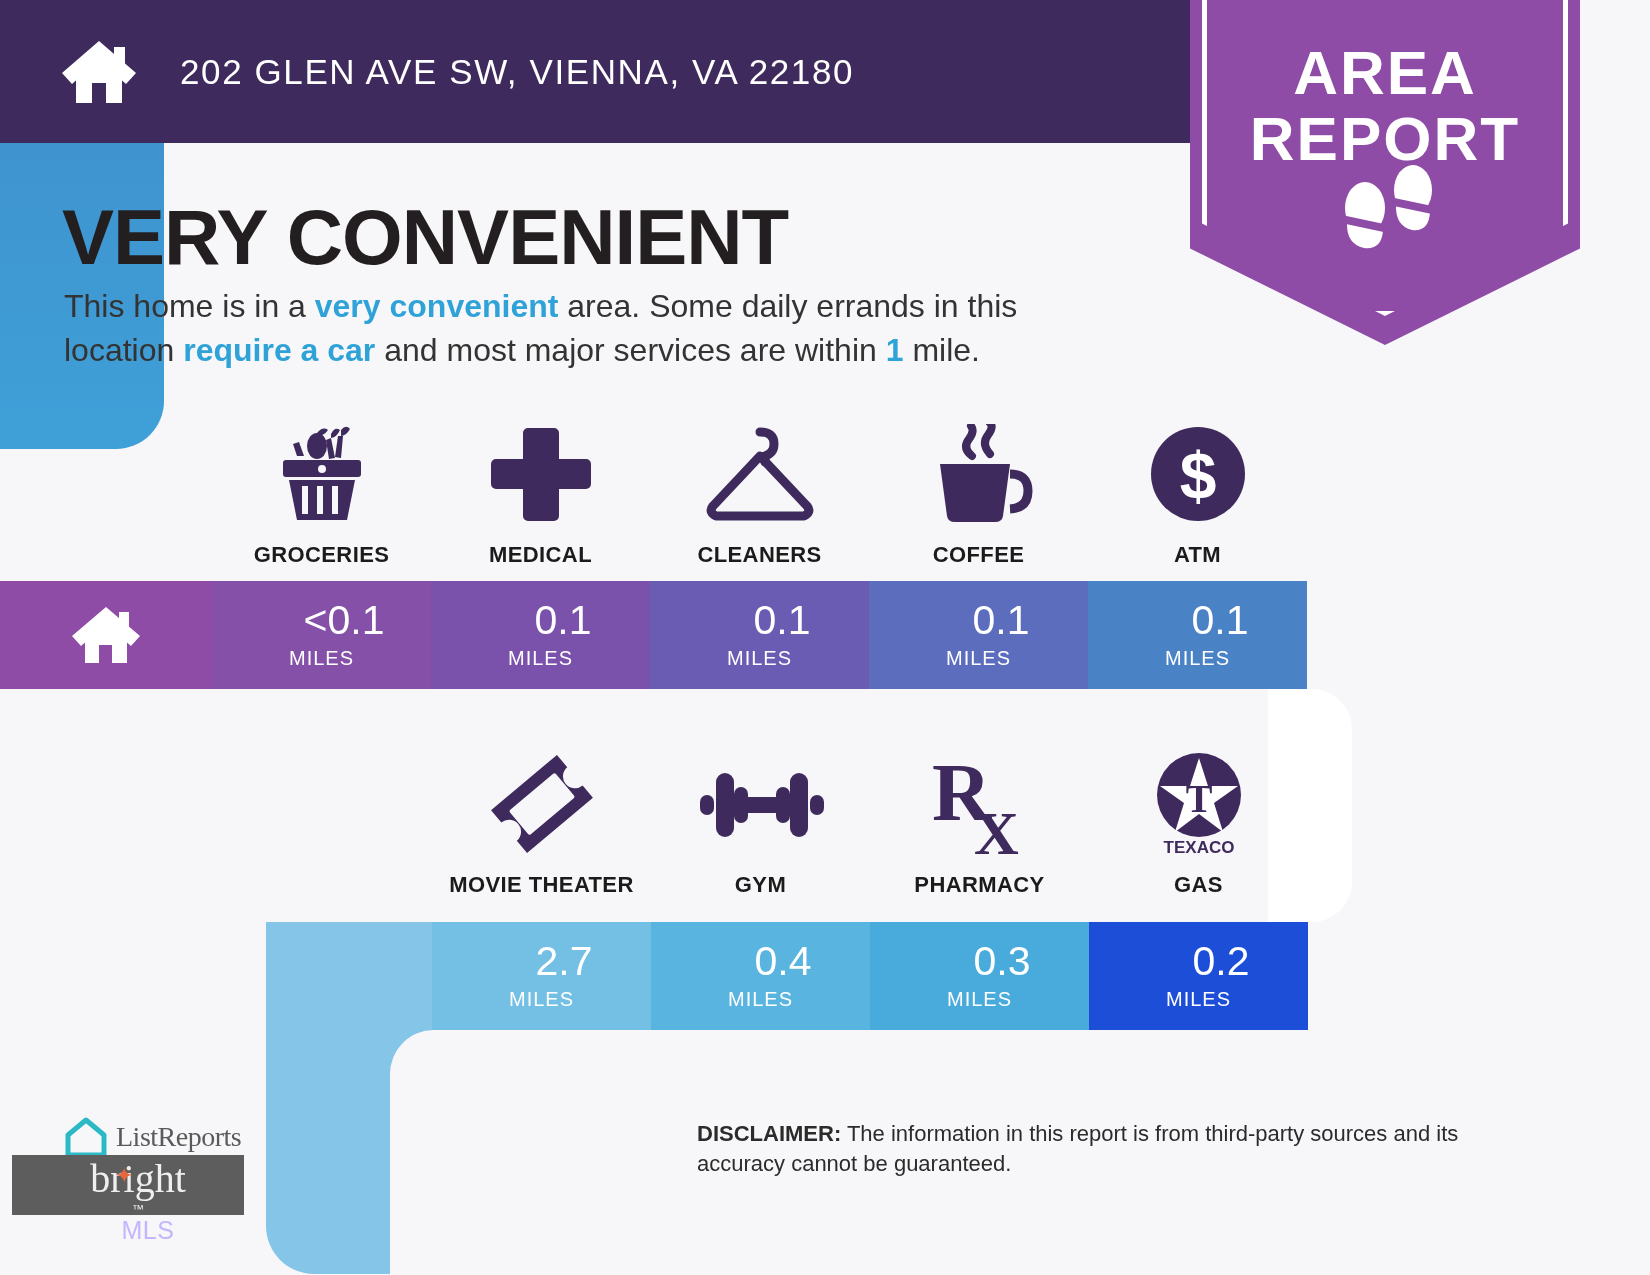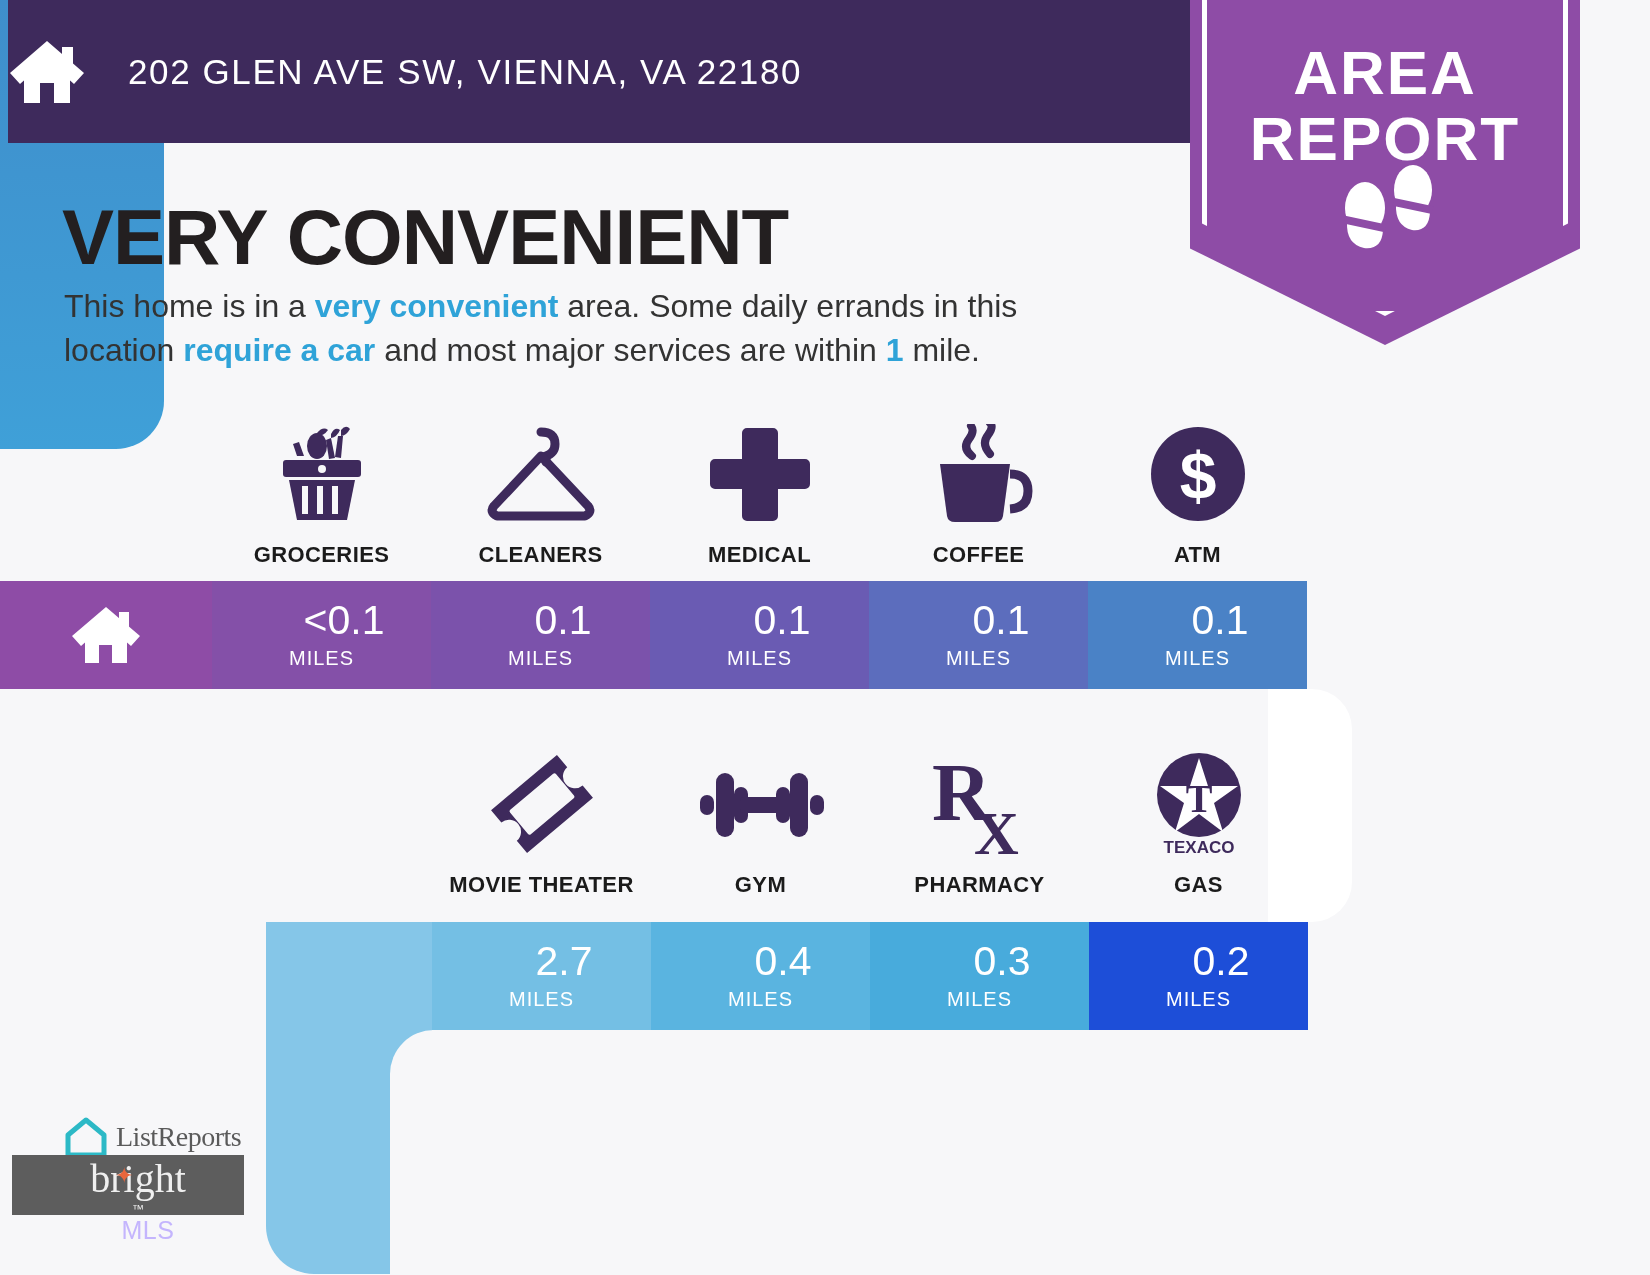--- a/index.html
+++ b/index.html
@@ -6,24 +6,25 @@
   html, body {
     width: 1650px; height: 1275px;
     background: #f7f7f9;
     font-family: "Liberation Sans", sans-serif;
     overflow: hidden;
   }
   #page { position: relative; width: 1650px; height: 1275px; background: #f7f7f9; }
 
   
   .header {
-    position: absolute; left: 8px; top: 0;
+    position: absolute; left: 0; top: 0;
     width: 1195px; height: 143px;
     background: #3e2a5c;
     display: flex; align-items: center;
+    padding-left: 60px;
   }
   .header-home-icon { width: 78px; height: 66px; flex: 0 0 auto; }
   .header-title {
     margin-left: 42px;
     color: #ffffff;
     font-size: 35px;
     letter-spacing: 1.6px;
     font-weight: 400;
     white-space: nowrap;
   }
@@ -219,34 +220,34 @@
             <rect x="33" y="62" width="6" height="28" fill="#f7f7f9"></rect>
             <rect x="48" y="62" width="6" height="28" fill="#f7f7f9"></rect>
             <rect x="63" y="62" width="6" height="28" fill="#f7f7f9"></rect>
           </g>
         </svg>
       </div>
       <div class="icon-label">GROCERIES</div>
     </div>
     <div class="icon-cell">
       <div class="icon-art">
+        <svg width="100" height="100" viewBox="0 0 100 100">
+          <path fill="#3e2a5c" d="M37 4 h26 a5 5 0 0 1 5 5 v26 h27 a5 5 0 0 1 5 5 v20 a5 5 0 0 1 -5 5 h-27 v27 a5 5 0 0 1 -5 5 h-26 a5 5 0 0 1 -5 -5 v-27 h-27 a5 5 0 0 1 -5 -5 v-20 a5 5 0 0 1 5 -5 h27 v-26 a5 5 0 0 1 5 -5 z"></path>
+        </svg>
+      </div>
+      <div class="icon-label">MEDICAL</div>
+    </div>
+    <div class="icon-cell">
+      <div class="icon-art">
         <svg width="120" height="100" viewBox="0 0 120 100">
           <path d="M60 8 q14 0 14 12 q0 9 -9 12 l0 6" stroke="#3e2a5c" stroke-width="9" fill="none" stroke-linecap="round"></path>
           <path d="M60 32 L13 82 q-5 6 3 10 l88 0 q8 -4 3 -10 Z" stroke="#3e2a5c" stroke-width="9" fill="none" stroke-linejoin="round"></path>
         </svg>
       </div>
       <div class="icon-label">CLEANERS</div>
-    </div>
-    <div class="icon-cell">
-      <div class="icon-art">
-        <svg width="100" height="100" viewBox="0 0 100 100">
-          <path fill="#3e2a5c" d="M37 4 h26 a5 5 0 0 1 5 5 v26 h27 a5 5 0 0 1 5 5 v20 a5 5 0 0 1 -5 5 h-27 v27 a5 5 0 0 1 -5 5 h-26 a5 5 0 0 1 -5 -5 v-27 h-27 a5 5 0 0 1 -5 -5 v-20 a5 5 0 0 1 5 -5 h27 v-26 a5 5 0 0 1 5 -5 z"></path>
-        </svg>
-      </div>
-      <div class="icon-label">MEDICAL</div>
     </div>
     <div class="icon-cell">
       <div class="icon-art">
         <svg width="110" height="100" viewBox="0 0 110 100">
           <g fill="none" stroke="#3e2a5c" stroke-width="8" stroke-linecap="round">
             <path d="M48 32 q-10 -8 -3 -17 q6 -8 2 -13"></path>
             <path d="M66 30 q-9 -10 -2 -19 q6 -8 2 -12"></path>
           </g>
           <path fill="#3e2a5c" d="M16 40 h70 l-7 52 q-1 6 -8 6 h-40 q-7 0 -8 -6 Z"></path>
           <path d="M86 50 q18 0 18 17 q0 17 -18 18" stroke="#3e2a5c" stroke-width="9" fill="none"></path>
@@ -378,14 +379,15 @@
     <span class="lr-wordmark">ListReports</span>
   </div>
 
   <div class="bright-box">
     <span class="bright-word">bright</span>
       <span class="bright-tm">™</span>
     <span class="bright-mls">MLS</span>
   </div>
   <div class="bright-star">✦</div>
 
+  <div class="disclaimer"><b>DISCLAIMER:</b><span> The information in this report is from third-party sources and its accuracy cannot be guaranteed.</span></div>
 
 </div>
 
 </body></html>

